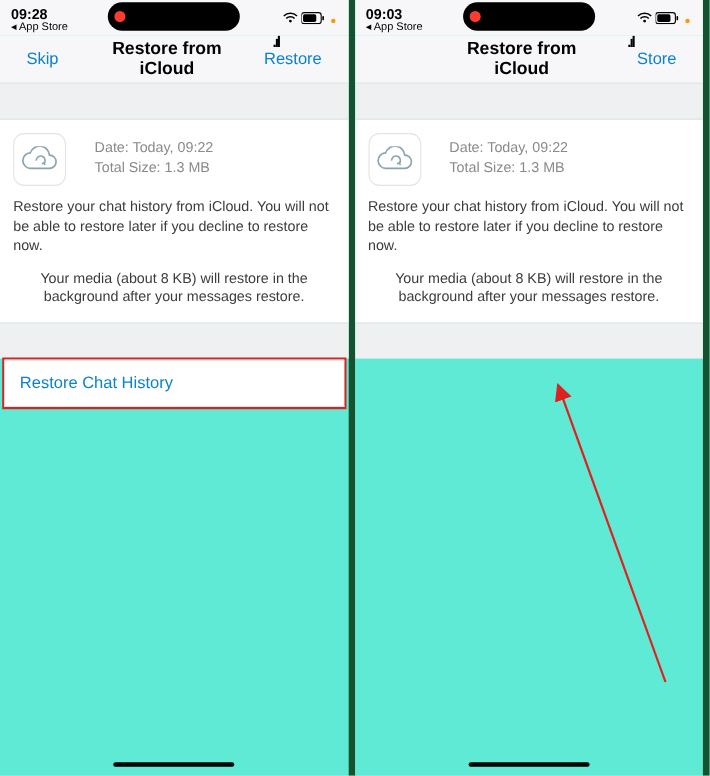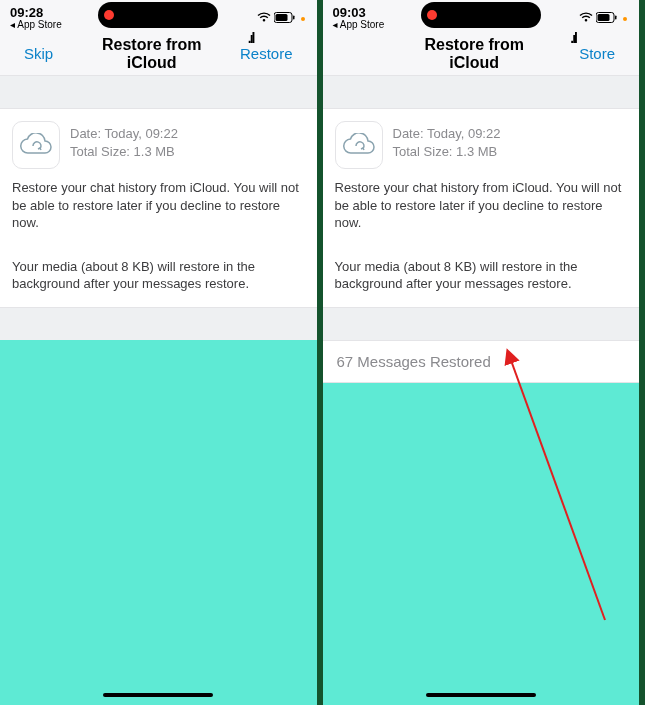--- a/index.html
+++ b/index.html
@@ -83,21 +83,21 @@
   }
 
   
   .section-gap { height: 32px; background: #eef0f2; }
   .info-card {
     background: #fff;
     padding: 12px 12px 14px 12px;
     border-top: 1px solid #e4e4e7;
     border-bottom: 1px solid #e4e4e7;
   }
-  .info-row { display: flex; align-items: flex-start; gap: 10px; margin-bottom: 10px; }
+  .info-row { display: flex; align-items: flex-start; gap: 26px; margin-bottom: 10px; }
   .cloud-box {
     width: 48px;
     height: 48px;
     border: 1px solid #e4e4e7;
     border-radius: 10px;
     display: flex;
     align-items: center;
     justify-content: center;
     flex-shrink: 0;
   }
@@ -105,22 +105,22 @@
     font-size: 13px;
     color: #8a8a8e;
     line-height: 1.35;
     padding-top: 4px;
   }
   .body-text {
     font-size: 13px;
     color: #3c3c3e;
     line-height: 1.35;
   }
-  .body-text p { margin-bottom: 26px; }
-  .body-text p:last-child { margin-bottom: 0; }
+  .body-text p { margin-bottom: 12px; }
+  .body-text p:last-child { margin-bottom: 0; text-align: center; }
 
   .action-gap { height: 32px; background: #eef0f2; }
   .action-row {
     background: #fff;
     padding: 12px 14px;
     font-size: 15px;
     border-top: 1px solid #e4e4e7;
     border-bottom: 1px solid #e4e4e7;
   }
   .action-row.link { color: #0b82c9; }
@@ -205,20 +205,23 @@
       </div>
     </div>
     <div class="body-text">
       <p>Restore your chat history from iCloud. You will not be able to restore later if you decline to restore now.</p>
       <p>Your media (about 8 KB) will restore in the background after your messages restore.</p>
     </div>
   </div>
 
   <div class="action-gap"></div>
 
+  <div class="highlight-box">
+    <div class="action-row link">Restore Chat History</div>
+  </div>
 
   <div class="home-indicator"></div>
 </div>
 
 <div class="phone">
   <div class="statusbar">
     <div class="sb-left">
       <span class="sb-time">09:03</span>
       <span class="sb-back">◂ App Store</span>
     </div>
@@ -266,21 +269,20 @@
       </div>
     </div>
     <div class="body-text">
       <p>Restore your chat history from iCloud. You will not be able to restore later if you decline to restore now.</p>
       <p>Your media (about 8 KB) will restore in the background after your messages restore.</p>
     </div>
   </div>
 
   <div class="action-gap"></div>
 
-  <div class="action-row status">67 Messages Restored</div>
 
   <div class="home-indicator"></div>
 </div>
 
 <svg class="arrow-svg">
   <defs>
     <marker id="arrowhead" markerWidth="8" markerHeight="8" refX="6" refY="4" orient="auto">
       <path d="M0,0 L8,4 L0,8 z" fill="#e02020"></path>
     </marker>
   </defs>

